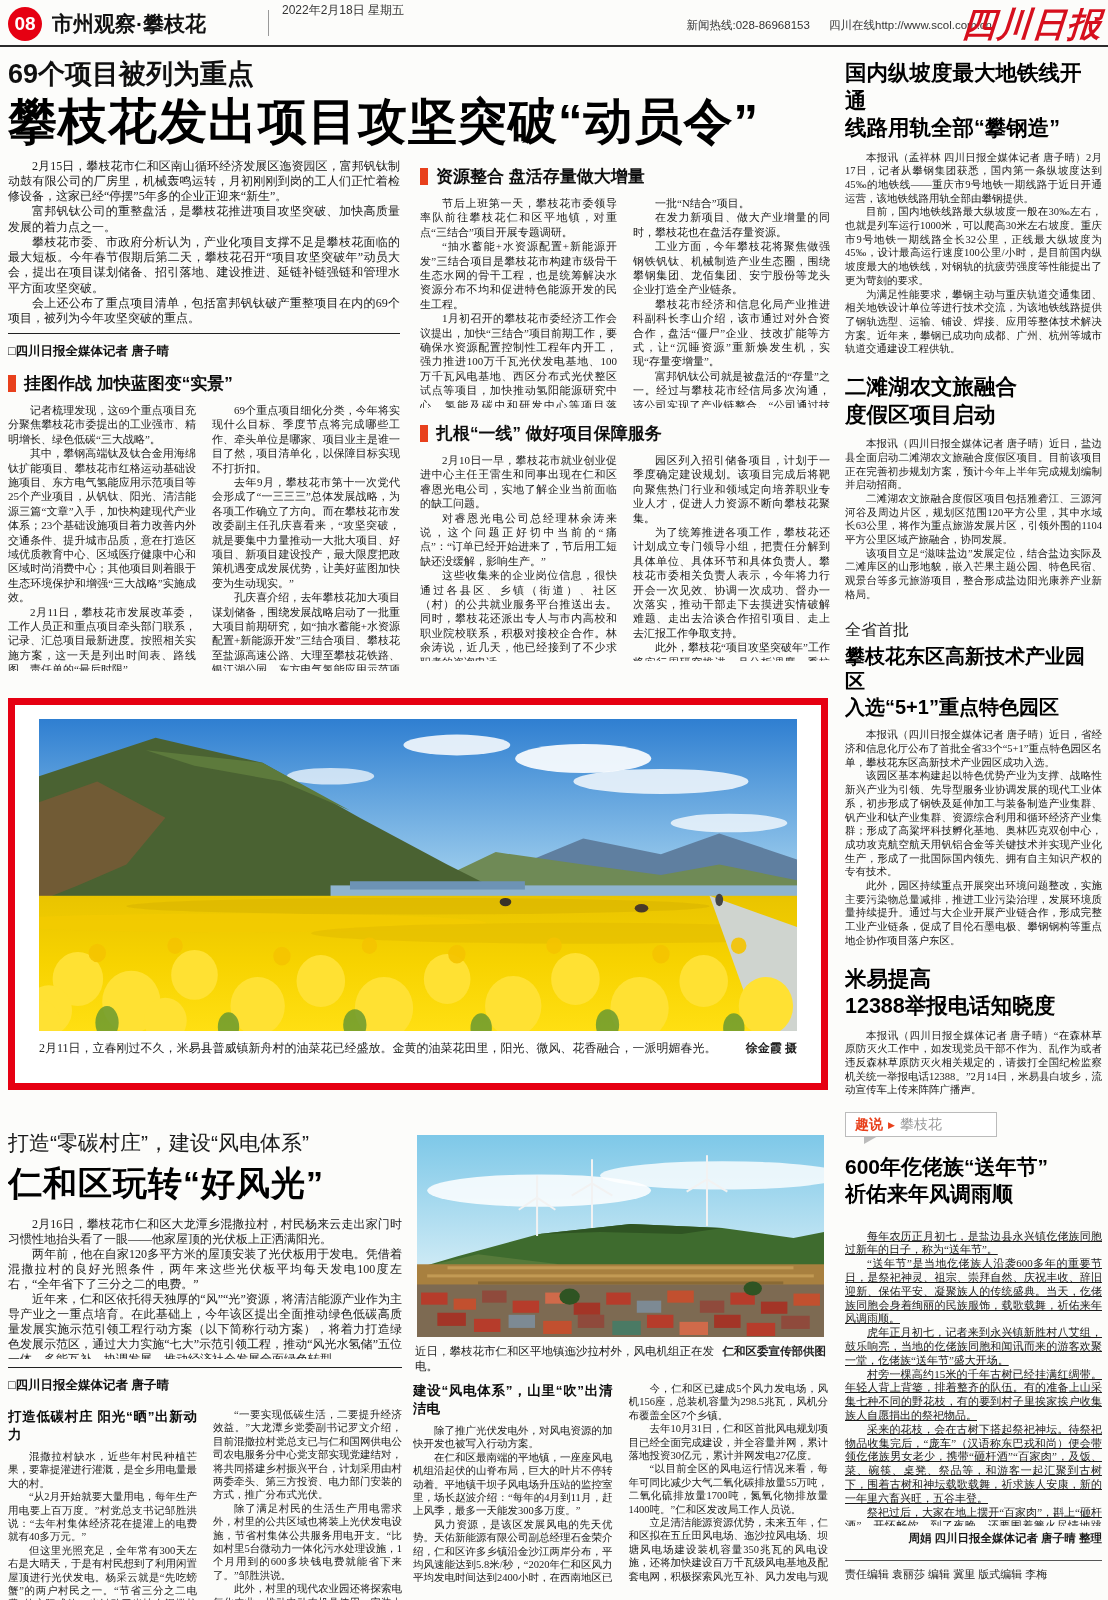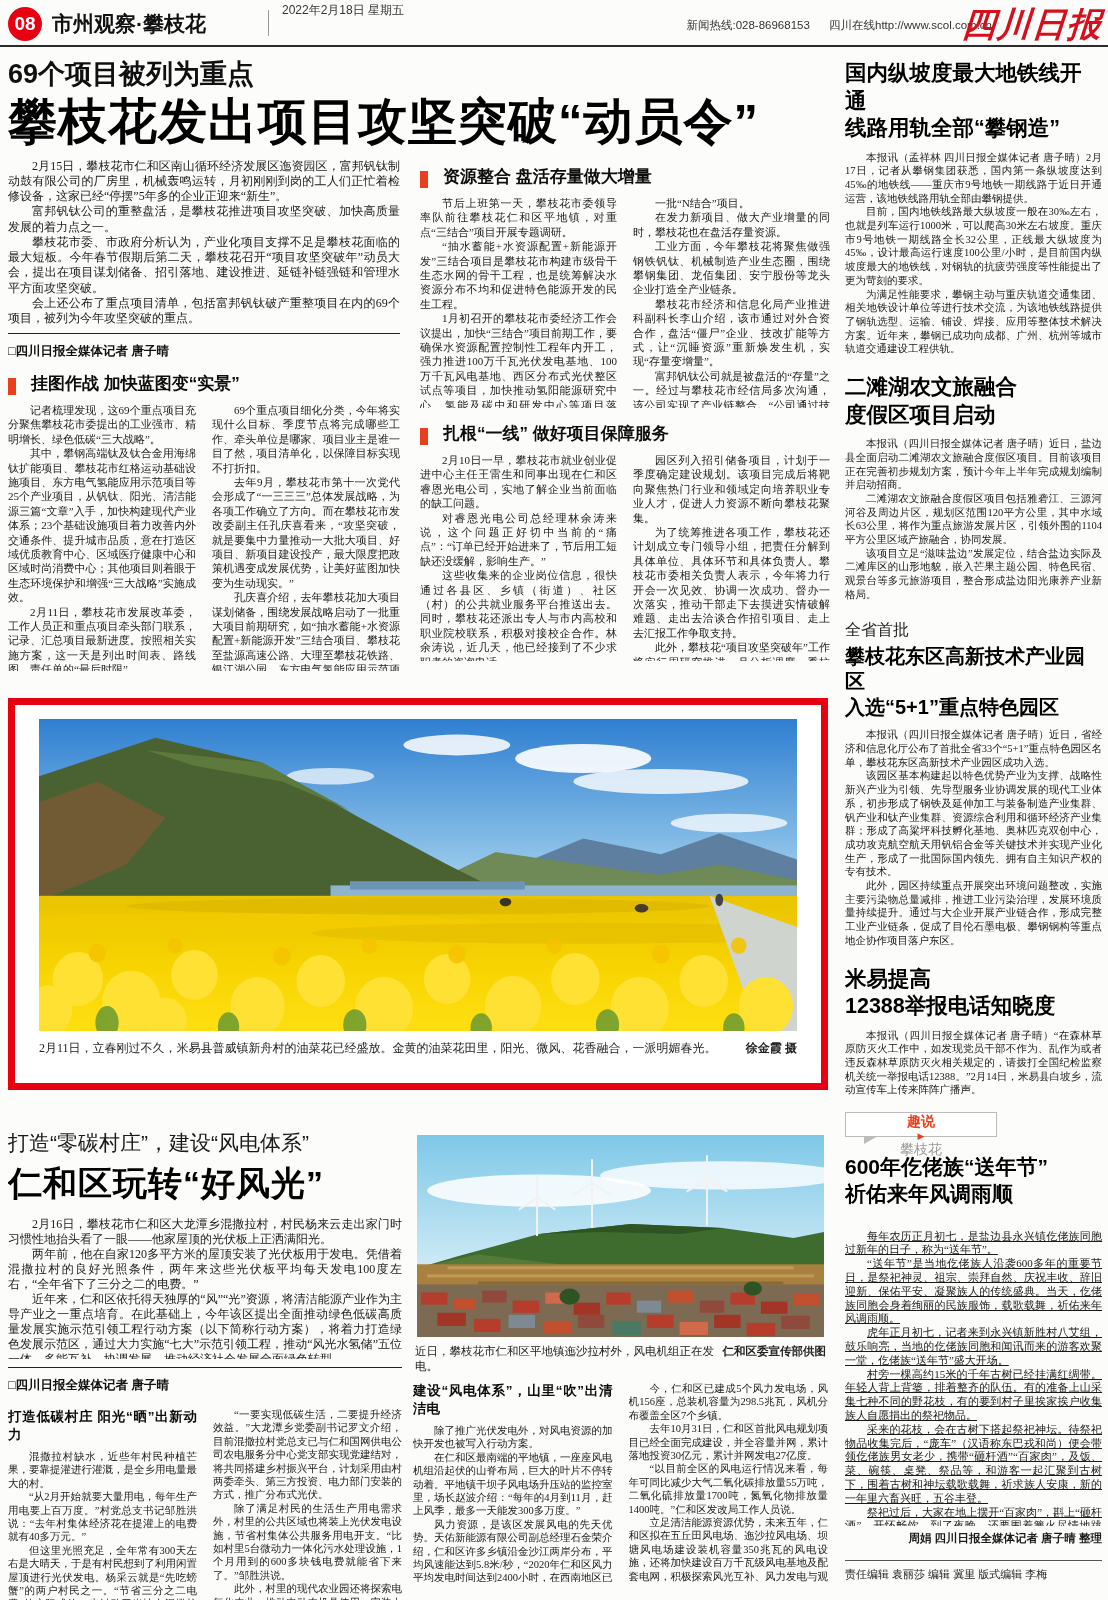--- a/index.html
+++ b/index.html
@@ -25,21 +25,21 @@
   .lead { position:absolute; left:8px; top:56px; width:822px; height:635px; overflow:hidden; }
   .kicker { font:bold 27px "Liberation Sans", sans-serif; color:#101010; }
   .headline { font:900 49px/1.12 "Liberation Sans", sans-serif; color:#000; letter-spacing:1px; margin-top:2px; }
   .lead-cols { display:flex; gap:20px; margin-top:10px; }
   .lead-left { width:392px; }
   .lead-right { width:410px; }
   .intro { font-size:12px; line-height:15.2px; text-align:justify; height:166px; overflow:hidden; }
   .intro p, .paras p { text-indent:2em; }
   .byrule { border-top:1.5px solid #222; margin-top:8px; }
   .byline { font:bold 12.5px "Liberation Sans", sans-serif; padding:9px 0 6px; color:#111; }
-  .subsec { display:flex; align-items:flex-end; margin:6px 0 8px;gap:7px; }
+  .subsec { display:flex; align-items:center; margin:6px 0 8px; }
   .subsec .bullet { width:8px; height:17px; background:#e8401c; margin-right:8px; flex:none; }
   .subsec .t { font:bold 17px "Liberation Sans", sans-serif; color:#0d0d0d; }
   .cols2 { display:flex; gap:16px; }
   .ncol { flex:1; font-size:11px; line-height:14.4px; text-align:justify; overflow:hidden; }
   .h-lead1 { height:268px; } .h-lead2 { height:212px; } .h-lead3 { height:208px; }
 
   
   .photo-frame { position:absolute; left:8px; top:698px; width:820px; height:392px; background:#fff;
                  border:7px solid #e60012; padding:14px 24px 4px; }
   .photo-frame svg { display:block; width:100%; height:312px; }
@@ -66,21 +66,21 @@
   
   .rightcol { position:absolute; left:845px; top:60px; width:257px; height:1035px; overflow:hidden; }
   .rtitle { font:900 21.5px/1.28 "Liberation Sans", sans-serif; color:#000; }
   .rkicker { font:16px "Liberation Sans", sans-serif; color:#222; margin-bottom:3px; }
   .rbody { font-size:10.5px; line-height:13.7px; text-align:justify; margin-top:8px; }
   .rart { margin-bottom:18px; }
 
   
   .br { position:absolute; left:845px; top:1112px; width:257px; height:486px; overflow:hidden; }
   .tagbox { position:relative; width:152px; height:25px; border:1px solid #bbb; background:#fff;
-            display:flex; align-items:center; padding:0 9px; font-family:"Liberation Sans", sans-serif;flex-direction:column; }
+            display:flex; align-items:center; padding:0 9px; font-family:"Liberation Sans", sans-serif; }
   .tagbox:after { content:""; position:absolute; left:18px; bottom:-8px; width:0; height:0;
                   border-left:14px solid #bbb; border-bottom:8px solid transparent; }
   .tag-word { color:#e8401c; font-weight:bold; font-size:14px; }
   .tag-arrow { color:#e8401c; font-size:9px; margin:0 5px; }
   .tag-place { color:#9a9a9a; font-size:14px; }
   .title3 { font:900 21px/1.3 "Liberation Sans", sans-serif; margin-top:16px; color:#000; }
   .br .paras { font-size:11px; line-height:13.8px; text-align:justify; margin-top:22px; height:296px; overflow:hidden;text-decoration:underline; }
   .attr { text-align:right; font:bold 11.5px "Liberation Sans", sans-serif; margin-top:5px; }
   .pagefoot { margin-top:14px; border-top:1px solid #555; padding-top:6px;
               font:11px "Liberation Sans", sans-serif; color:#222; }

